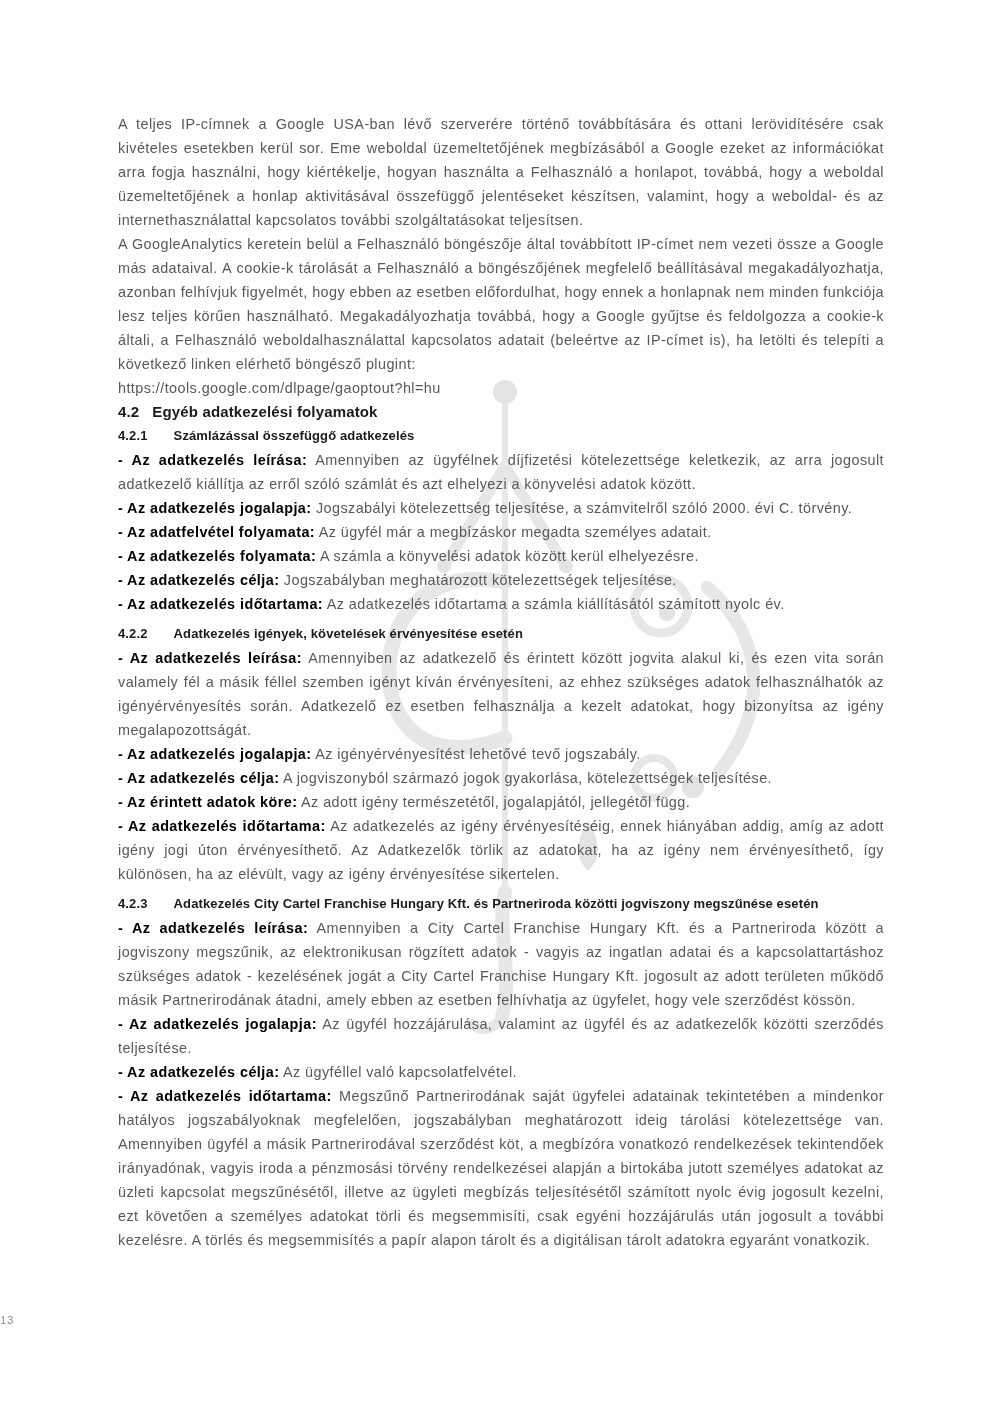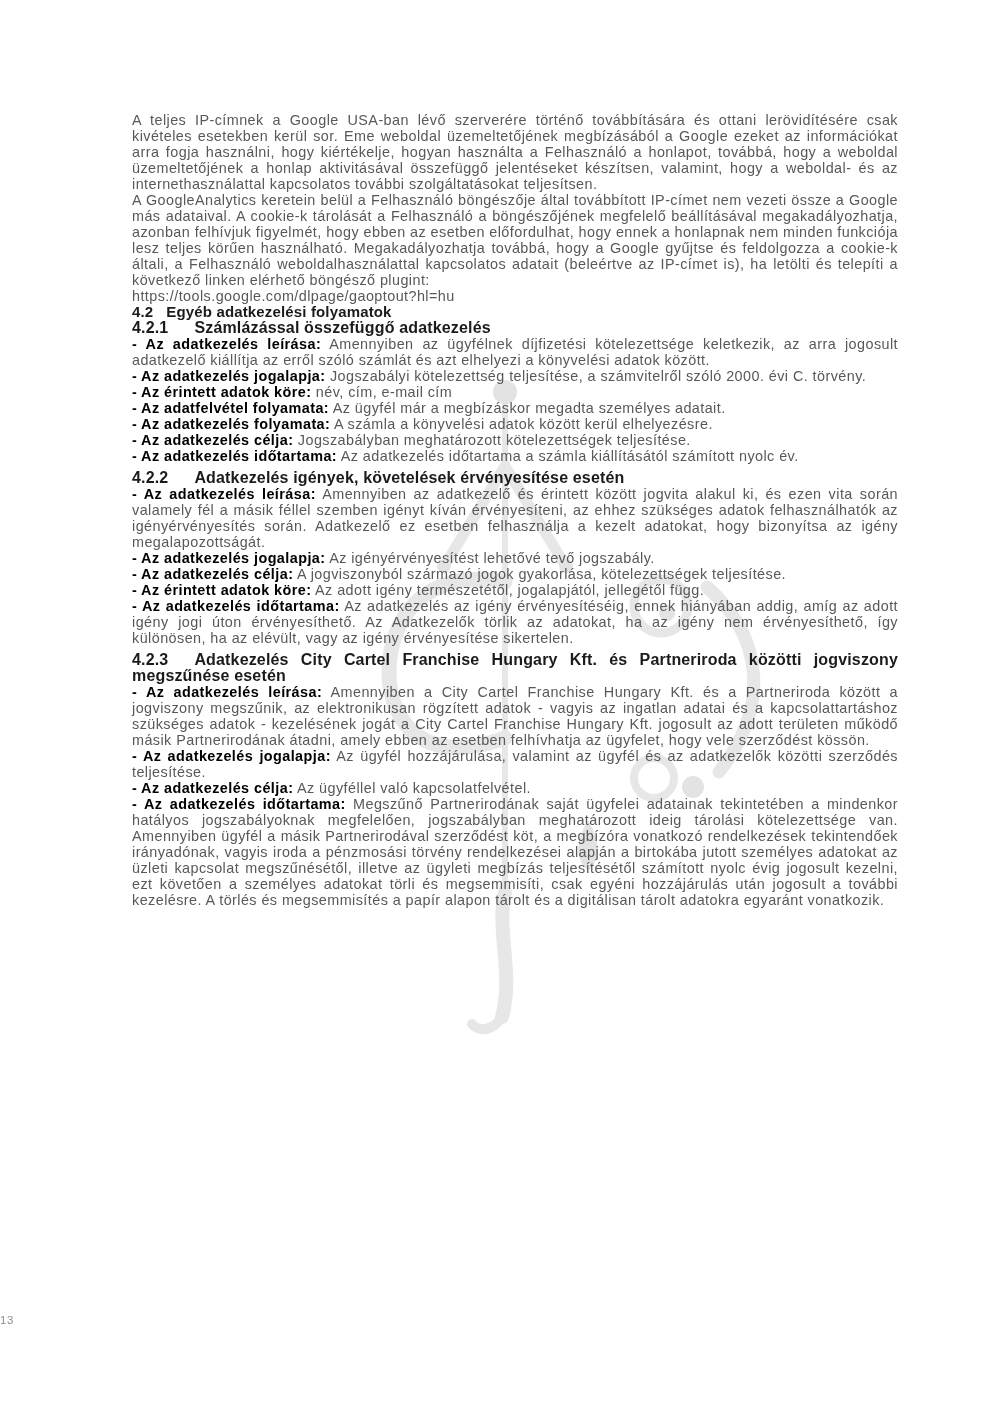--- a/index.html
+++ b/index.html
@@ -11,42 +11,42 @@
     overflow: hidden;
   }
   .watermark {
     position: absolute;
     left: 372px; top: 372px;
     width: 404px; height: 664px;
     z-index: 0;
   }
   .content {
     position: absolute;
-    left: 132px; top: 112px;
+    left: 118px; top: 112px;
     width: 766px;
     z-index: 1;
     color: #57585a;
     font-size: 14.4px;
-    line-height: 16px;
+    line-height: 24px;
     letter-spacing: 0.03em;
     text-align: justify;
   }
   .content p { margin: 0; }
   .h2 {
     margin: 14px 0 2px 0;
     font-size: 15px;
     font-weight: bold;
     color: #1b1b1b;
     letter-spacing: 0.01em;
     text-align: left;
   }
   .h2 .num { margin-right: 13px; }
   .h3 {
     margin: 2px 0 1px 0;
-    font-size: 16px;
+    font-size: 13px;
     font-weight: bold;
     color: #1b1b1b;
     letter-spacing: 0.01em;
     text-align: justify;
   }
   .h3 .num { margin-right: 26px; }
   .h3.spaced { margin-top: 6px; }
   .b { font-weight: bold; color: #000000; }
   .url-line { text-align: left; }
   .page-num {
@@ -97,21 +97,20 @@
   <p>A teljes IP-címnek a Google USA-ban lévő szerverére történő továbbítására és ottani lerövidítésére csak kivételes esetekben kerül sor. Eme weboldal üzemeltetőjének megbízásából a Google ezeket az információkat arra fogja használni, hogy kiértékelje, hogyan használta a Felhasználó a honlapot, továbbá, hogy a weboldal üzemeltetőjének a honlap aktivitásával összefüggő jelentéseket készítsen, valamint, hogy a weboldal- és az internethasználattal kapcsolatos további szolgáltatásokat teljesítsen.</p>
   <p>A GoogleAnalytics keretein belül a Felhasználó böngészője által továbbított IP-címet nem vezeti össze a Google más adataival. A cookie-k tárolását a Felhasználó a böngészőjének megfelelő beállításával megakadályozhatja, azonban felhívjuk figyelmét, hogy ebben az esetben előfordulhat, hogy ennek a honlapnak nem minden funkciója lesz teljes körűen használható. Megakadályozhatja továbbá, hogy a Google gyűjtse és feldolgozza a cookie-k általi, a Felhasználó weboldalhasználattal kapcsolatos adatait (beleértve az IP-címet is), ha letölti és telepíti a következő linken elérhető böngésző plugint:</p>
   <p class="url-line">https://tools.google.com/dlpage/gaoptout?hl=hu</p>
 
   <p class="h2"><span class="num">4.2</span><span>Egyéb adatkezelési folyamatok</span></p>
 
   <p class="h3"><span class="num">4.2.1</span><span>Számlázással összefüggő adatkezelés</span></p>
 
   <p><span class="b">- Az adatkezelés leírása:</span> <span>Amennyiben az ügyfélnek díjfizetési kötelezettsége keletkezik, az arra jogosult adatkezelő kiállítja az erről szóló számlát és azt elhelyezi a könyvelési adatok között.</span></p>
   <p><span class="b">- Az adatkezelés jogalapja:</span> <span>Jogszabályi kötelezettség teljesítése, a számvitelről szóló 2000. évi C. törvény.</span></p>
-  <p><span class="b">- Az érintett adatok köre:</span> <span>név, cím, e-mail cím</span></p>
   <p><span class="b">- Az adatfelvétel folyamata:</span> <span>Az ügyfél már a megbízáskor megadta személyes adatait.</span></p>
   <p><span class="b">- Az adatkezelés folyamata:</span> <span>A számla a könyvelési adatok között kerül elhelyezésre.</span></p>
   <p><span class="b">- Az adatkezelés célja:</span> <span>Jogszabályban meghatározott kötelezettségek teljesítése.</span></p>
   <p><span class="b">- Az adatkezelés időtartama:</span> <span>Az adatkezelés időtartama a számla kiállításától számított nyolc év.</span></p>
 
   <p class="h3 spaced"><span class="num">4.2.2</span><span>Adatkezelés igények, követelések érvényesítése esetén</span></p>
 
   <p><span class="b">- Az adatkezelés leírása:</span> <span>Amennyiben az adatkezelő és érintett között jogvita alakul ki, és ezen vita során valamely fél a másik féllel szemben igényt kíván érvényesíteni, az ehhez szükséges adatok felhasználhatók az igényérvényesítés során. Adatkezelő ez esetben felhasználja a kezelt adatokat, hogy bizonyítsa az igény megalapozottságát.</span></p>
   <p><span class="b">- Az adatkezelés jogalapja:</span> <span>Az igényérvényesítést lehetővé tevő jogszabály.</span></p>
   <p><span class="b">- Az adatkezelés célja:</span> <span>A jogviszonyból származó jogok gyakorlása, kötelezettségek teljesítése.</span></p>

